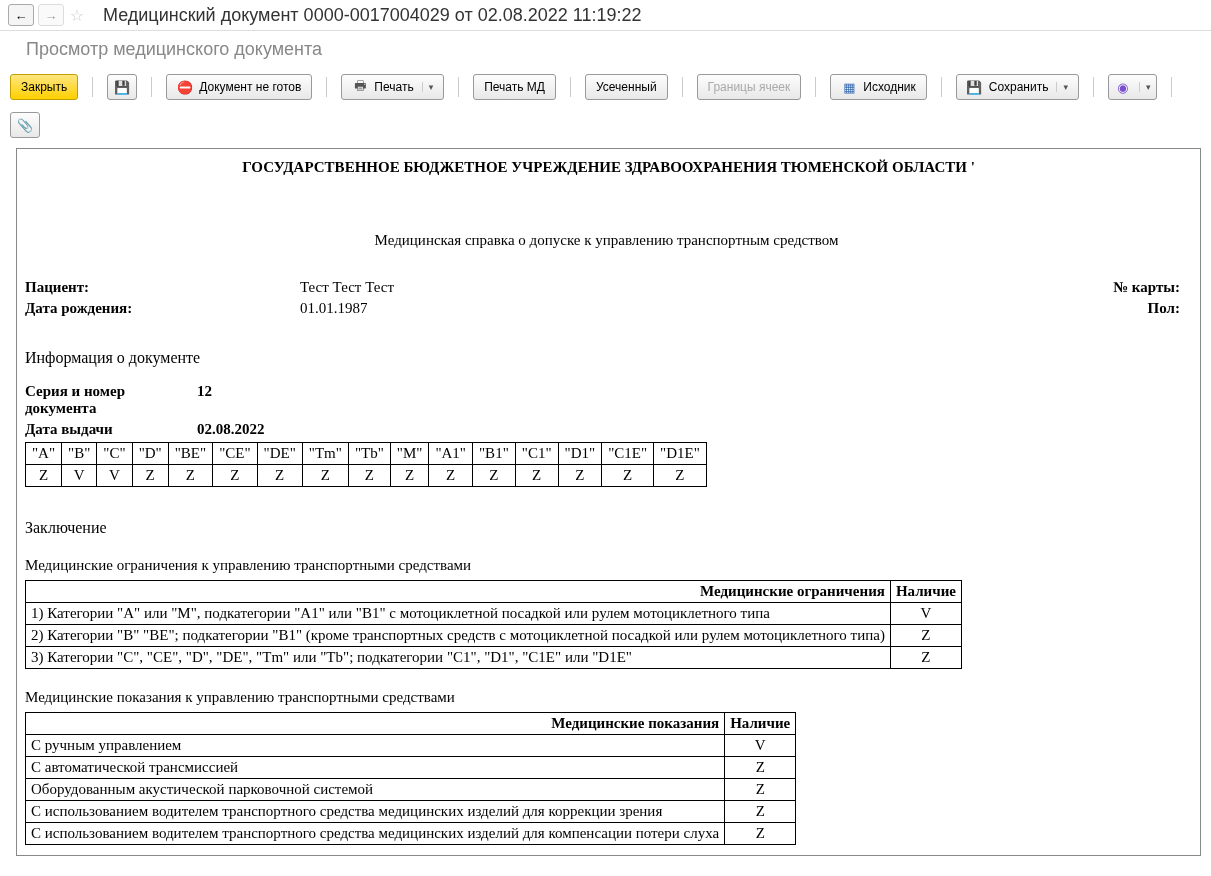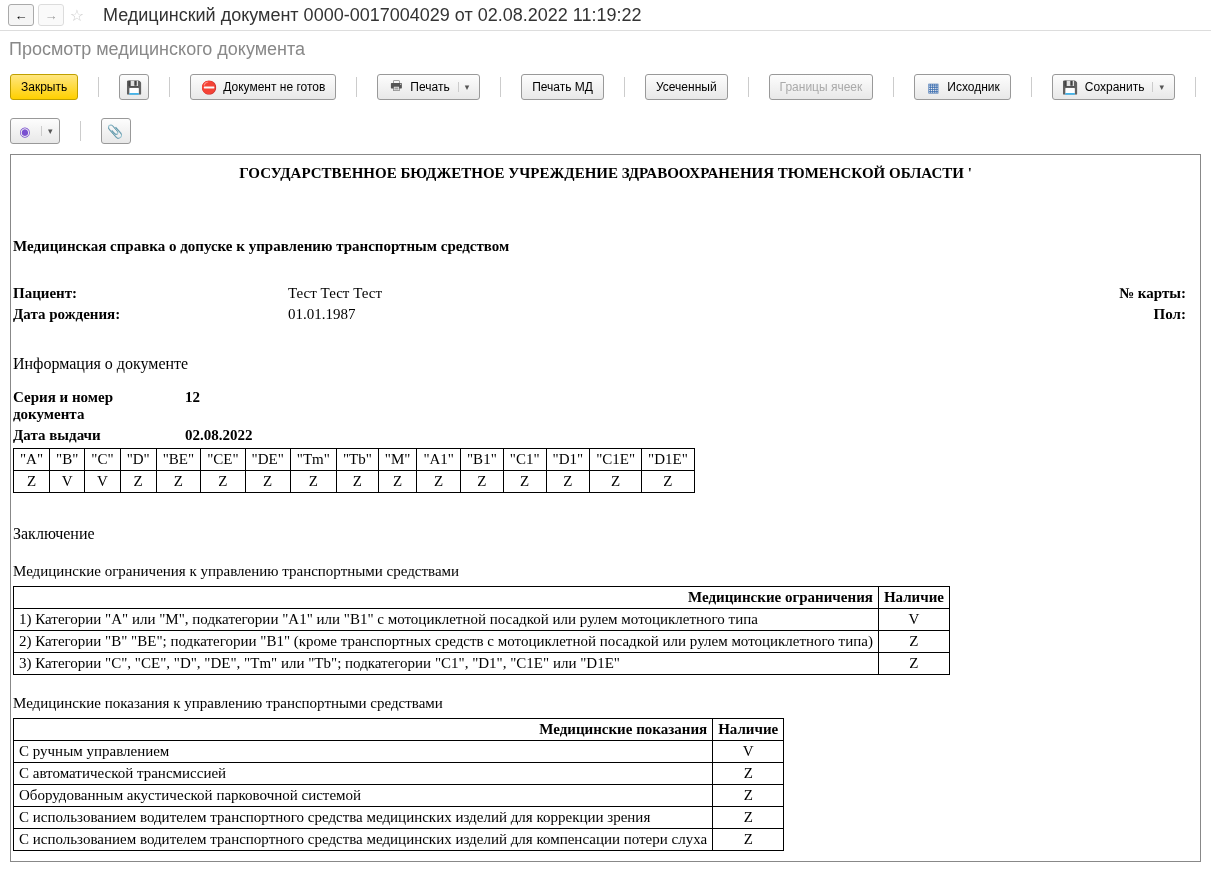--- a/index.html
+++ b/index.html
@@ -32,29 +32,29 @@
       color: #ccc;
       font-size: 16px;
       cursor: pointer;
     }
     .window-title {
       font-size: 18px;
       color: #333;
       margin-left: 13px;
     }
     .subtitle {
-      padding: 8px 9px;
+      padding: 8px 26px;
       font-size: 18px;
       color: #888;
     }
     
     .toolbar {
       display: flex;
       align-items: center;
-      gap: 18px;
+      gap: 12px;
       padding: 6px 10px;
       flex-wrap: wrap;
     }
     .tb-btn {
       display: inline-flex;
       align-items: center;
       gap: 6px;
       padding: 4px 10px;
       border: 1px solid #999;
       border-radius: 3px;
@@ -89,36 +89,36 @@
     }
     .toolbar-sep {
       width: 1px;
       height: 20px;
       background: #ccc;
       margin: 0 2px;
     }
     
     .document {
       border: 1px solid #888;
-      margin: 4px 10px 10px 10px;
-      padding: 10px 2px;
+      margin: 4px 10px 10px 16px;
+      padding: 10px 8px;
       font-family: "Times New Roman", serif;
       font-size: 15px;
     }
     .doc-header-line {
       text-align: center;
       font-weight: bold;
       font-size: 15px;
       margin-bottom: 56px;
       white-space: nowrap;
       overflow: hidden;
     }
     .doc-subtitle {
-      font-weight: bold;
-      text-align: left;
+      font-weight: normal;
+      text-align: center;
       padding-right: 4px;
       margin-bottom: 30px;
     }
     .patient-row {
       display: flex;
       margin-bottom: 4px;
     }
     .patient-label {
       width: 275px;
       font-weight: bold;

